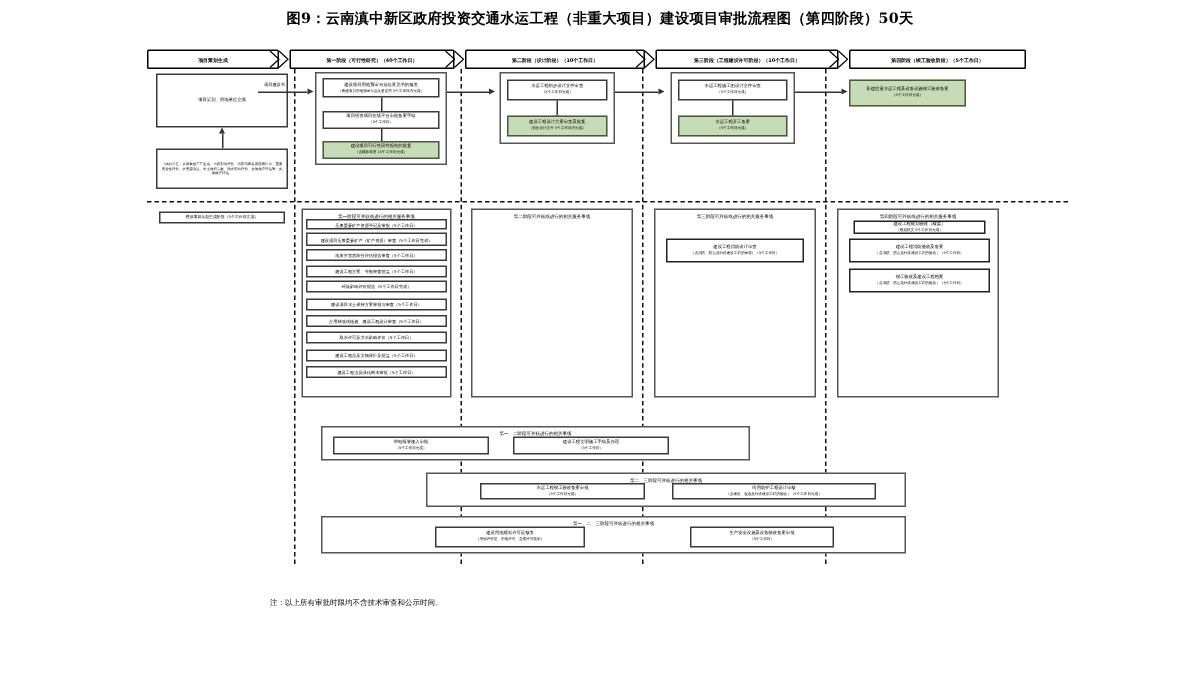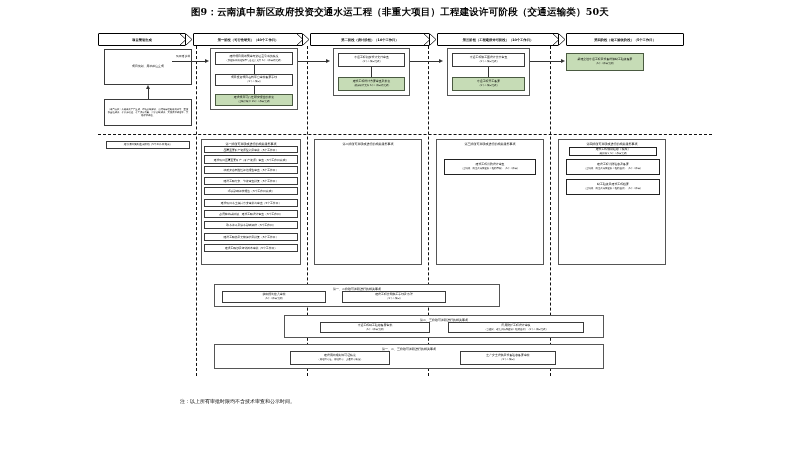--- a/index.html
+++ b/index.html
@@ -127,21 +127,21 @@
   .footnote {
     position:absolute; left:180px; top:398px;
     font-size:5px; font-family:"DejaVu Serif", serif;
   }
 </style>
 </head>
 <body>
 
 <div class="canvas">
 
-  <div class="title">图9：云南滇中新区政府投资交通水运工程（非重大项目）工程建设许可阶段（交通运输类）50天</div>
+  <div class="title">图9：云南滇中新区政府投资交通水运工程（非重大项目）建设项目审批流程图（第四阶段）50天</div>
 
   <div class="banner-row">
     <div class="banner" id="bn0" style="left: 0px; width: 88px;">项目策划生成</div>
     <div class="chev" id="cv0" style="left: 81px;">
       <svg width="14" height="13" viewBox="0 0 14 13">
           <path d="M1 1 L7 6.5 L1 12 M7 1 L13 6.5 L7 12" fill="none" stroke="#000" stroke-width="0.8"></path>
         </svg>
     </div>
     <div class="banner" id="bn1" style="left: 95px; width: 110px;">第一阶段（可行性研究）（40个工作日）</div>
     <div class="chev" id="cv1" style="left: 198px;">

